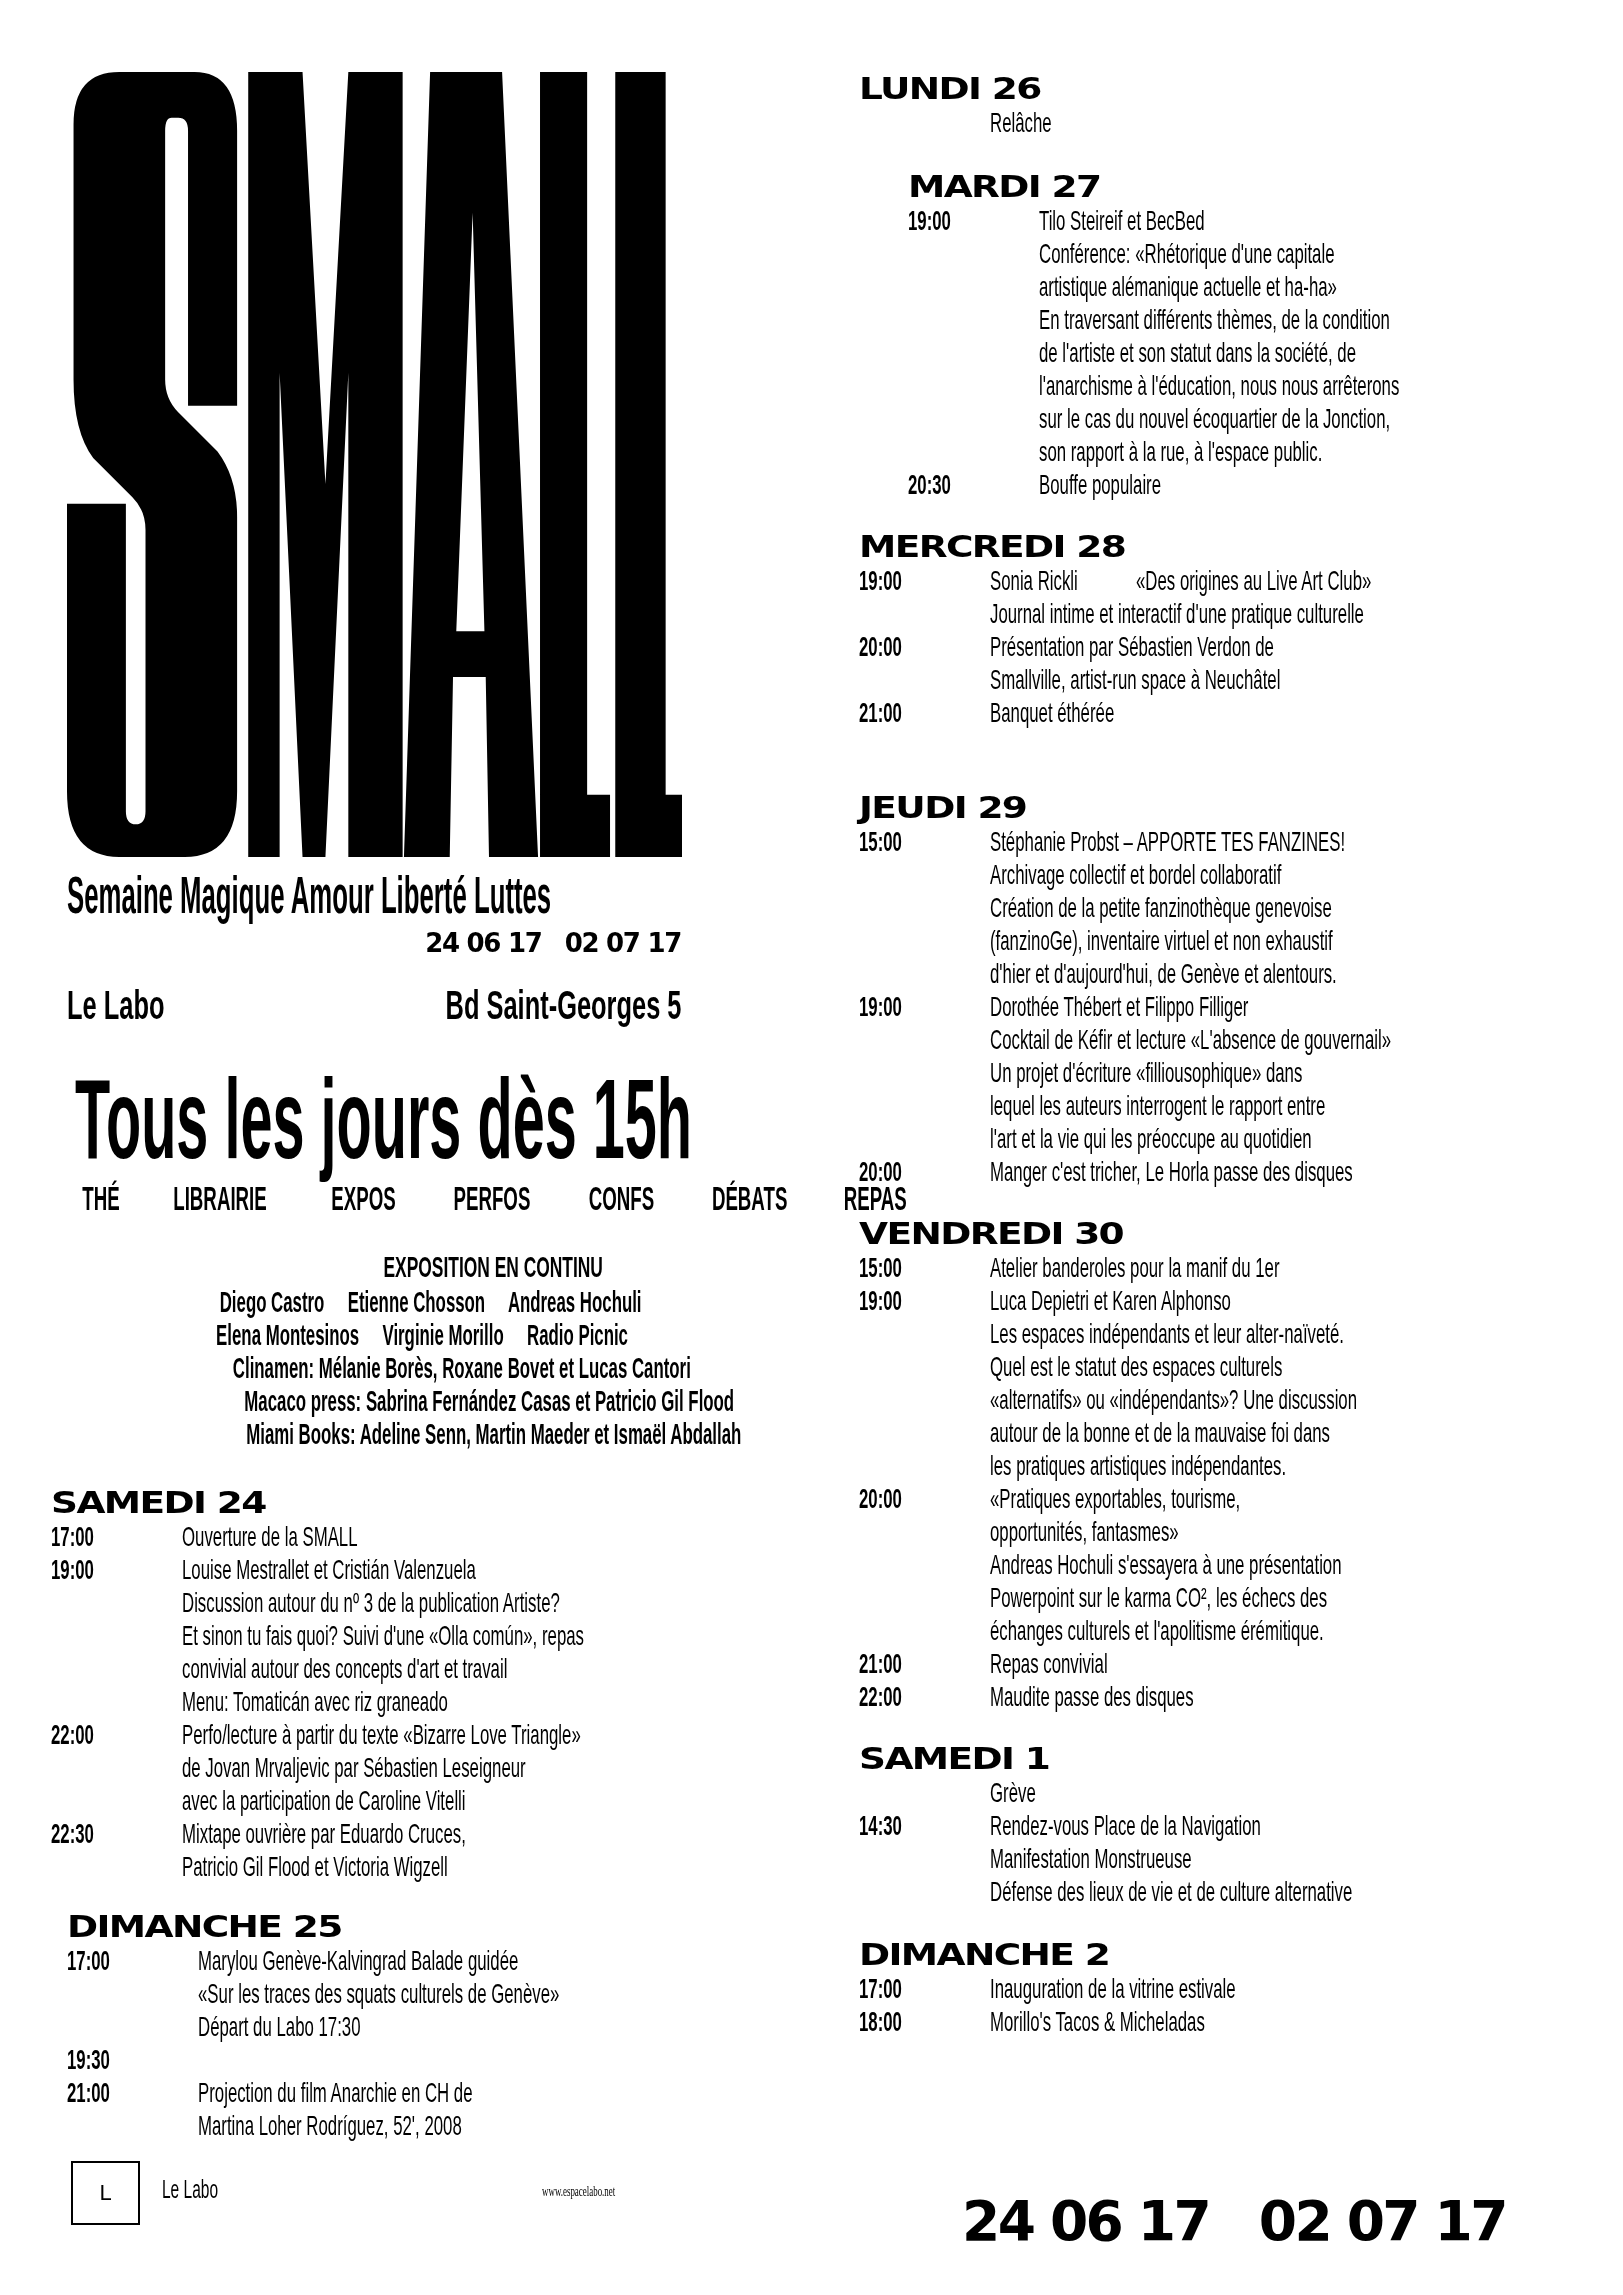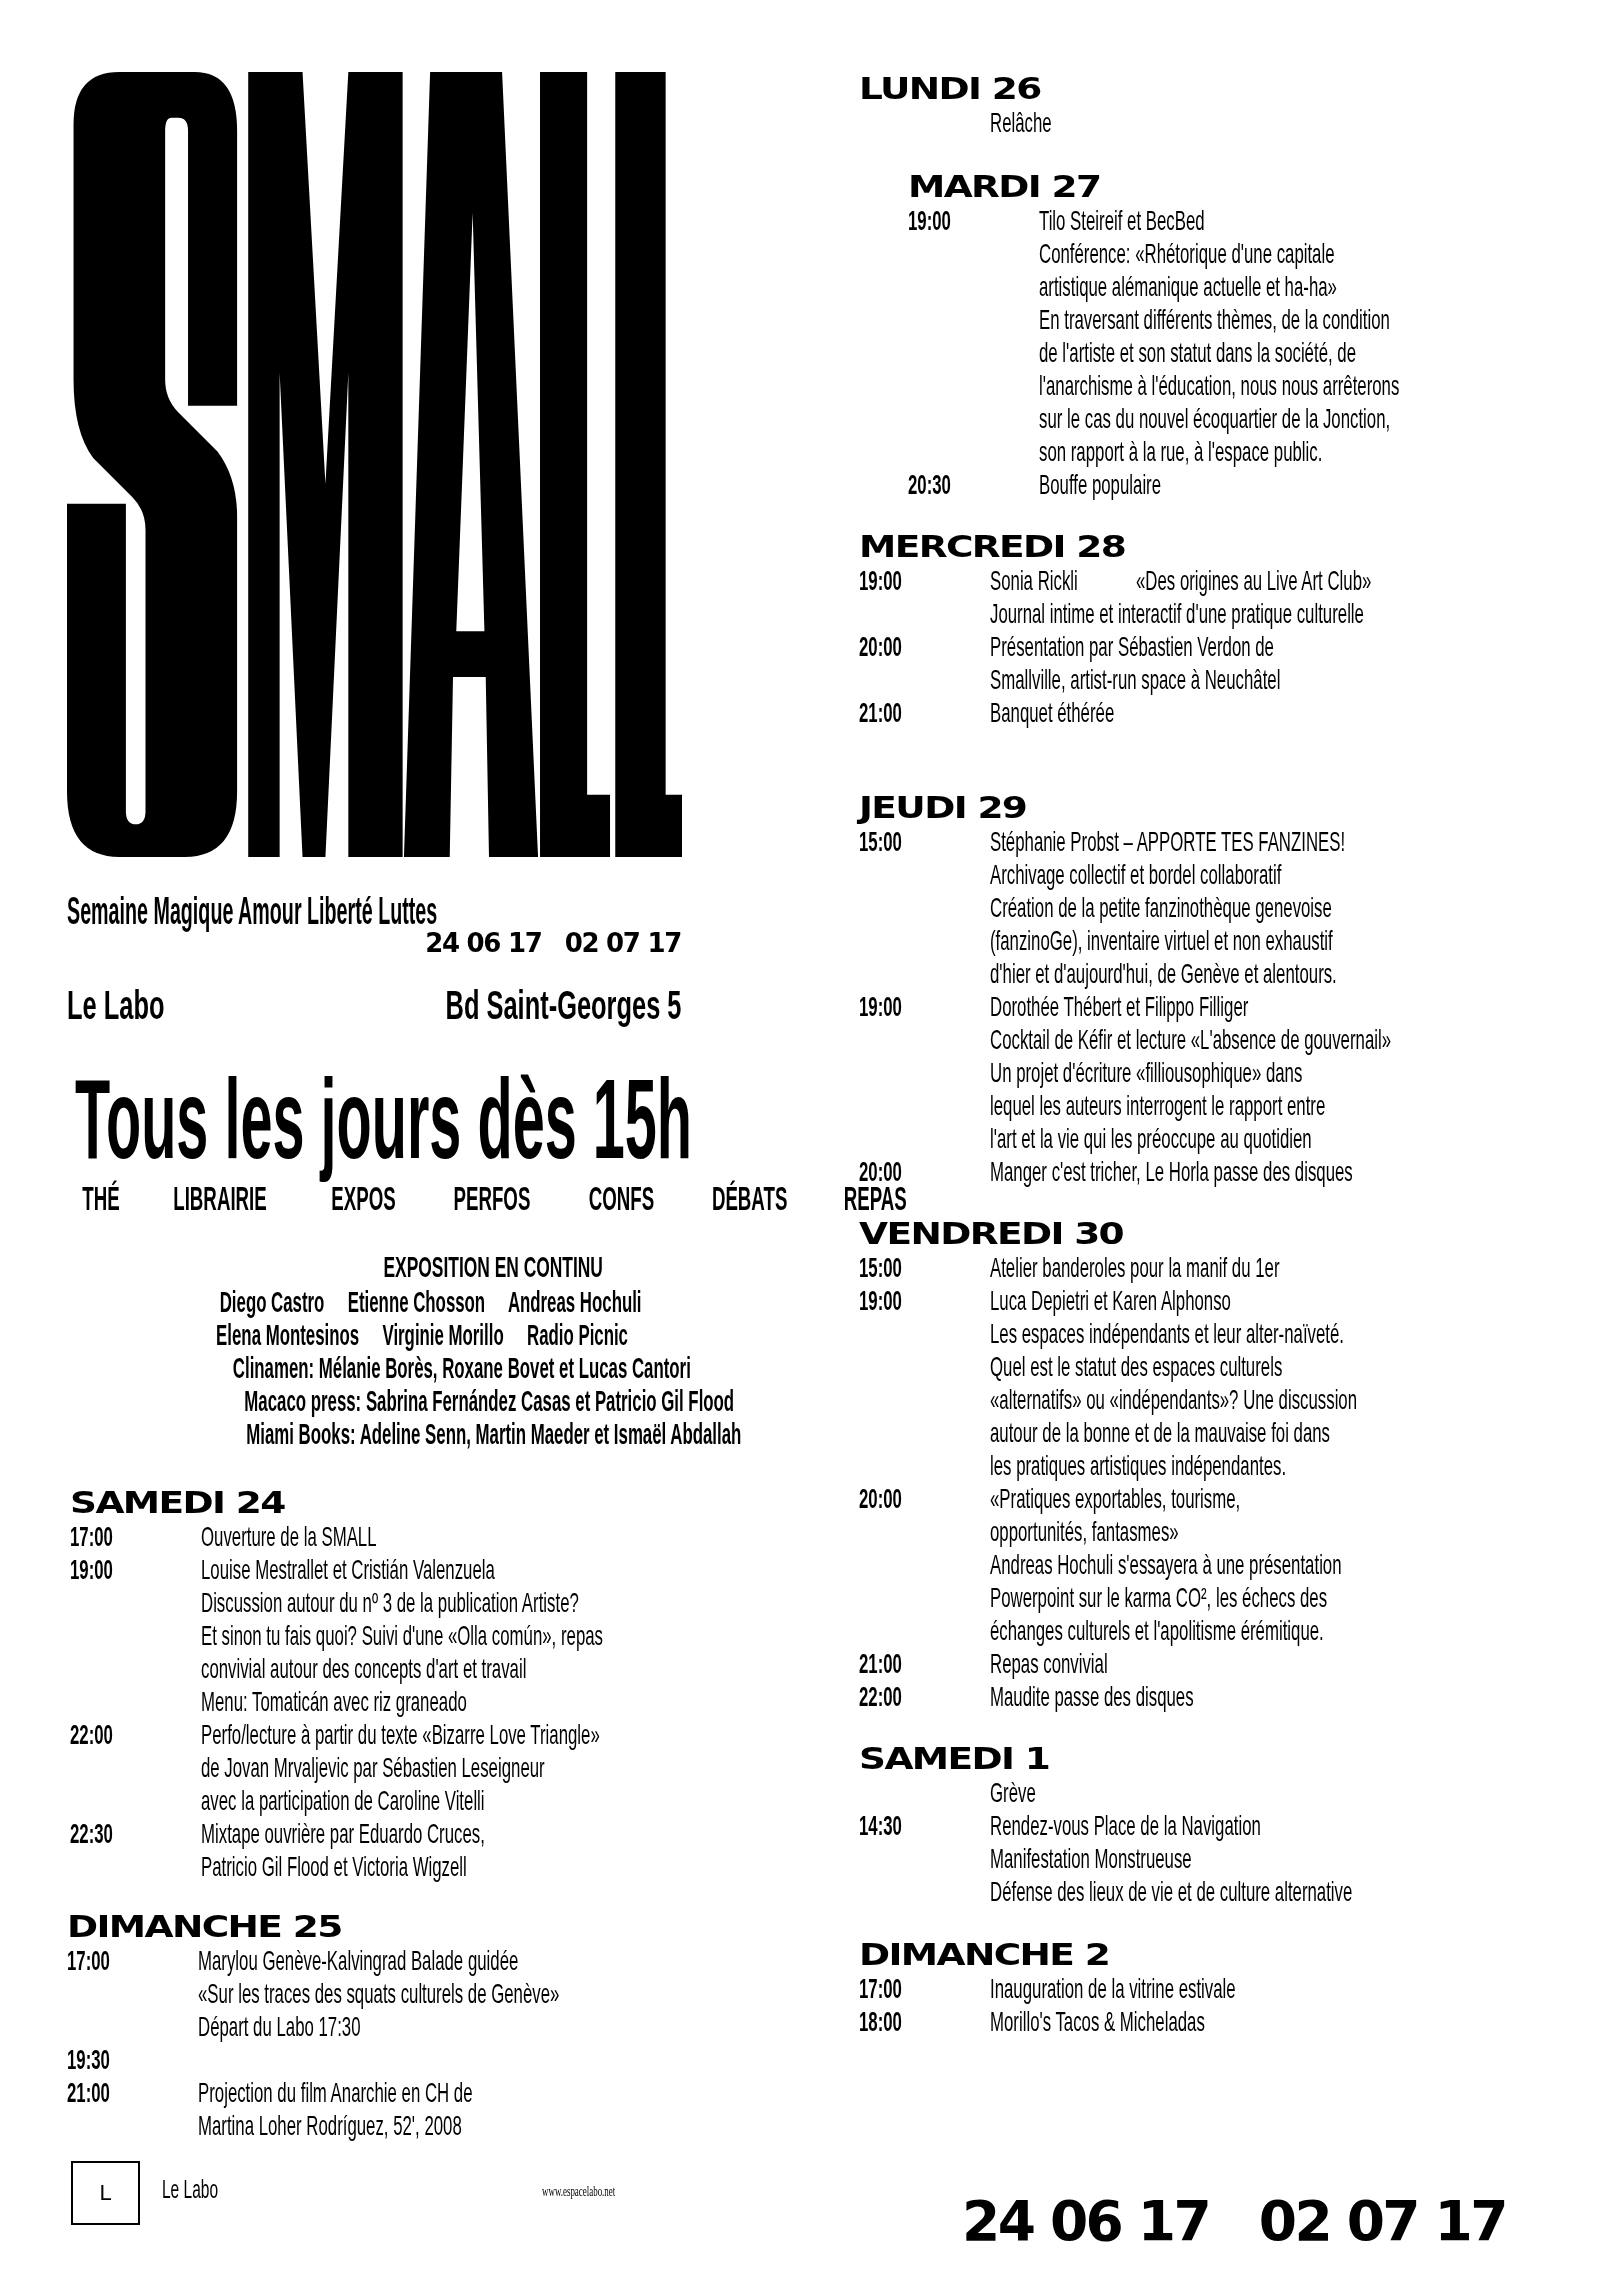--- a/index.html
+++ b/index.html
@@ -6,21 +6,21 @@
   body { width:1623px; height:2295px; position:relative; overflow:hidden; color:#000; font-family:"Liberation Sans", sans-serif; }
 
   
   #logo { position:absolute; left:67px; top:72px; width:615px; height:785px; }
   #credit { position:absolute; left:643px; top:703px; width:18.3px; height:105px; }
   #credit span { position:absolute; left:0; top:105px; transform:rotate(-90deg); transform-origin:left top; white-space:nowrap; font-family:"DejaVu Sans Mono", monospace; font-size:9.8px; }
 
   .narrow { display:inline-block; transform:scaleX(0.62); transform-origin:left center; white-space:nowrap; font-weight:bold; }
   .narrow-r { display:inline-block; transform:scaleX(0.62); transform-origin:right center; white-space:nowrap; font-weight:bold; }
 
-  #subtitle { position:absolute; left:67px; top:870px; width:615px; height:52px; font-size:39px; line-height:52px;margin-top:15px; }
+  #subtitle { position:absolute; left:67px; top:870px; width:615px; height:52px; font-size:51px; line-height:52px; }
   #subtitle .narrow { transform:scaleX(0.505); }
   .dates-small { position:absolute; right:942px; top:928px; font-size:26px; font-weight:900; letter-spacing:-1.3px; white-space:nowrap; font-family:"DejaVu Sans", sans-serif; }
   #venue { position:absolute; left:67px; top:982px; font-size:41px; }
   #address { position:absolute; right:942px; top:982px; font-size:41px; text-align:right; }
   #daily { position:absolute; left:67px; top:1060px; font-size:113px; line-height:118px;margin-left:8px; }
   #daily .narrow { transform:scaleX(0.51); }
   #activities { position:absolute; left:67px; top:1179px; width:615px; display:flex; justify-content:space-between; font-size:34px; }
   #activities span { display:inline-block; transform:scaleX(0.55); transform-origin:center; font-weight:bold; white-space:nowrap; }
 
   #expo { position:absolute; left:67px; top:1250px; width:615px; text-align:right; }
@@ -85,21 +85,21 @@
 
 <div id="expo">
   <div class="expo-line expo-title"><span>EXPOSITION EN CONTINU</span></div>
   <div class="expo-line"><span style="white-space:pre;">Diego Castro     Etienne Chosson     Andreas Hochuli</span></div>
   <div class="expo-line"><span style="white-space:pre;">Elena Montesinos     Virginie Morillo     Radio Picnic</span></div>
   <div class="expo-line"><span>Clinamen: Mélanie Borès, Roxane Bovet et Lucas Cantori</span></div>
   <div class="expo-line"><span>Macaco press: Sabrina Fernández Casas et Patricio Gil Flood</span></div>
   <div class="expo-line"><span>Miami Books: Adeline Senn, Martin Maeder et Ismaël Abdallah</span></div>
 </div>
 
-<div class="day" id="d-samedi24" style="left:70px; top:1485px; width:654px;">
+<div class="day" id="d-samedi24" style="left:51px; top:1485px; width:654px;">
     <div class="day-h">SAMEDI 24</div>
     <div class="row">
       <div class="time"><span>17:00</span></div>
       <div class="txt"><span class="l b">Ouverture de la SMALL</span></div>
     </div>
     <div class="row">
       <div class="time"><span>19:00</span></div>
       <div class="txt"><span class="l b">Louise Mestrallet et Cristián Valenzuela</span><span class="l">Discussion autour du nº 3 de la publication Artiste?</span><span class="l">Et sinon tu fais quoi? Suivi d'une «Olla común», repas</span><span class="l">convivial autour des concepts d'art et travail</span><span class="l">Menu: Tomaticán avec riz graneado</span></div>
     </div>
     <div class="row">

